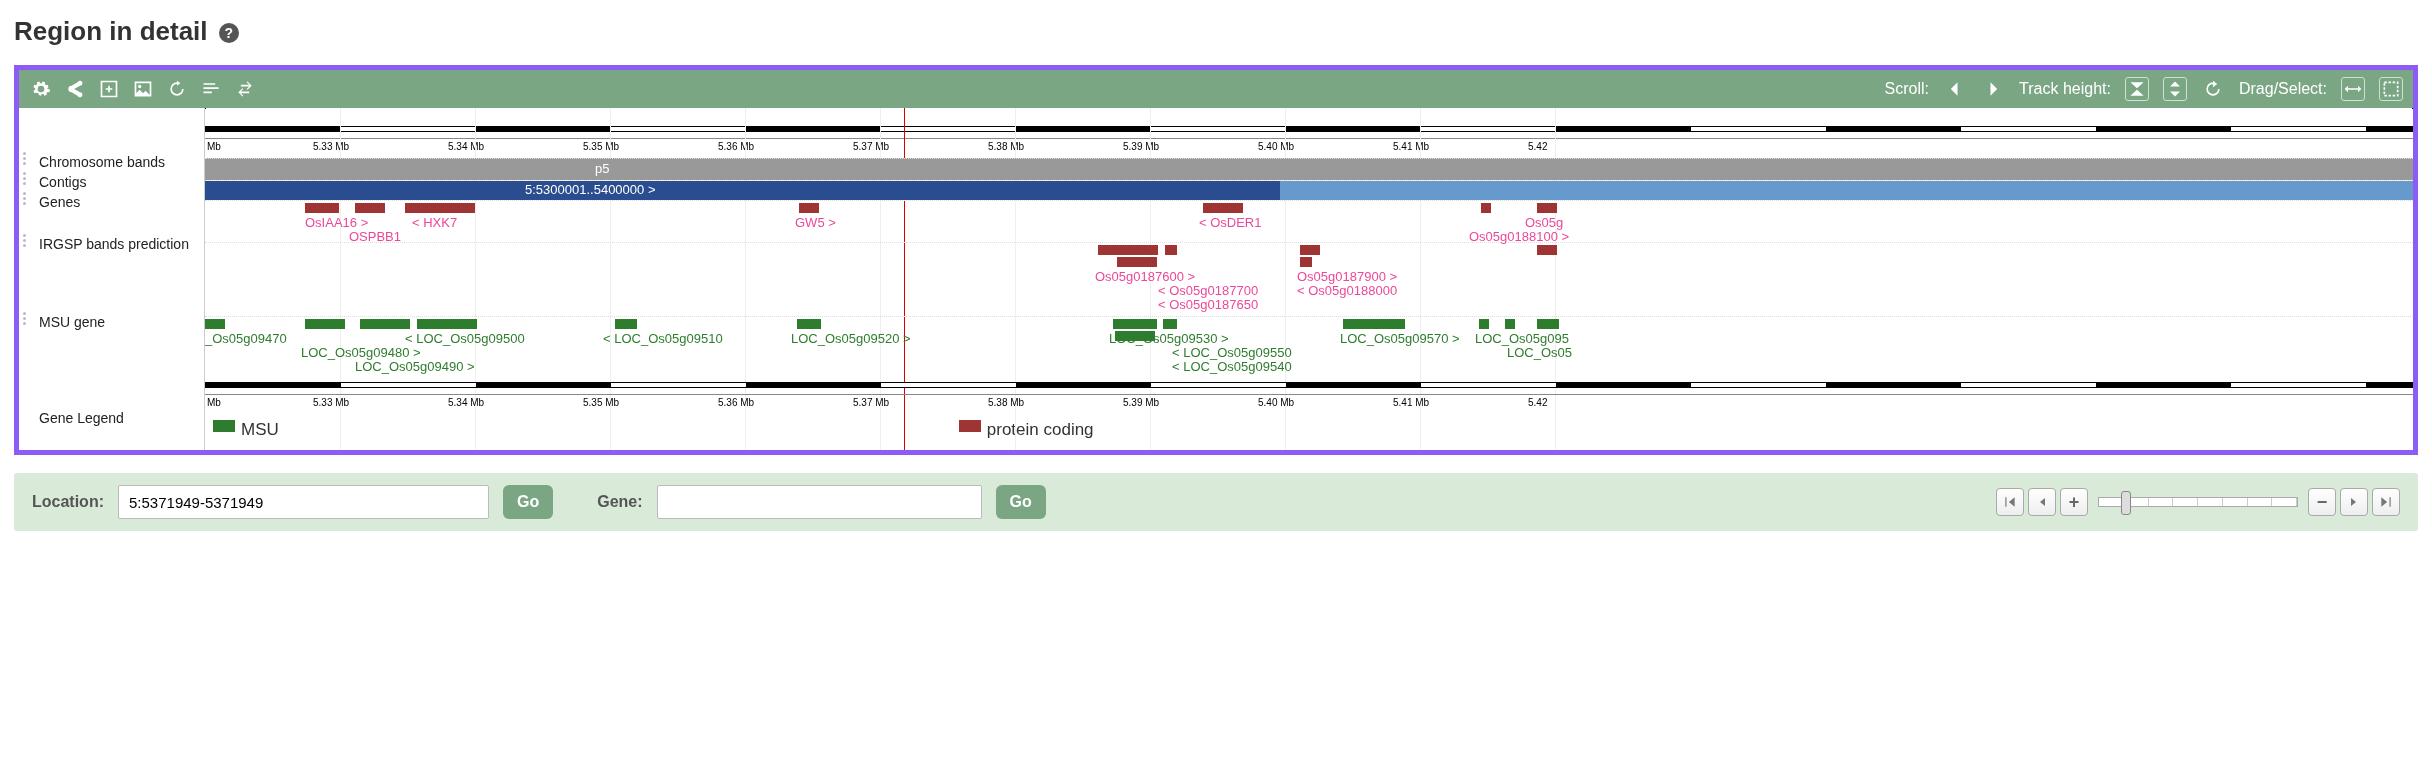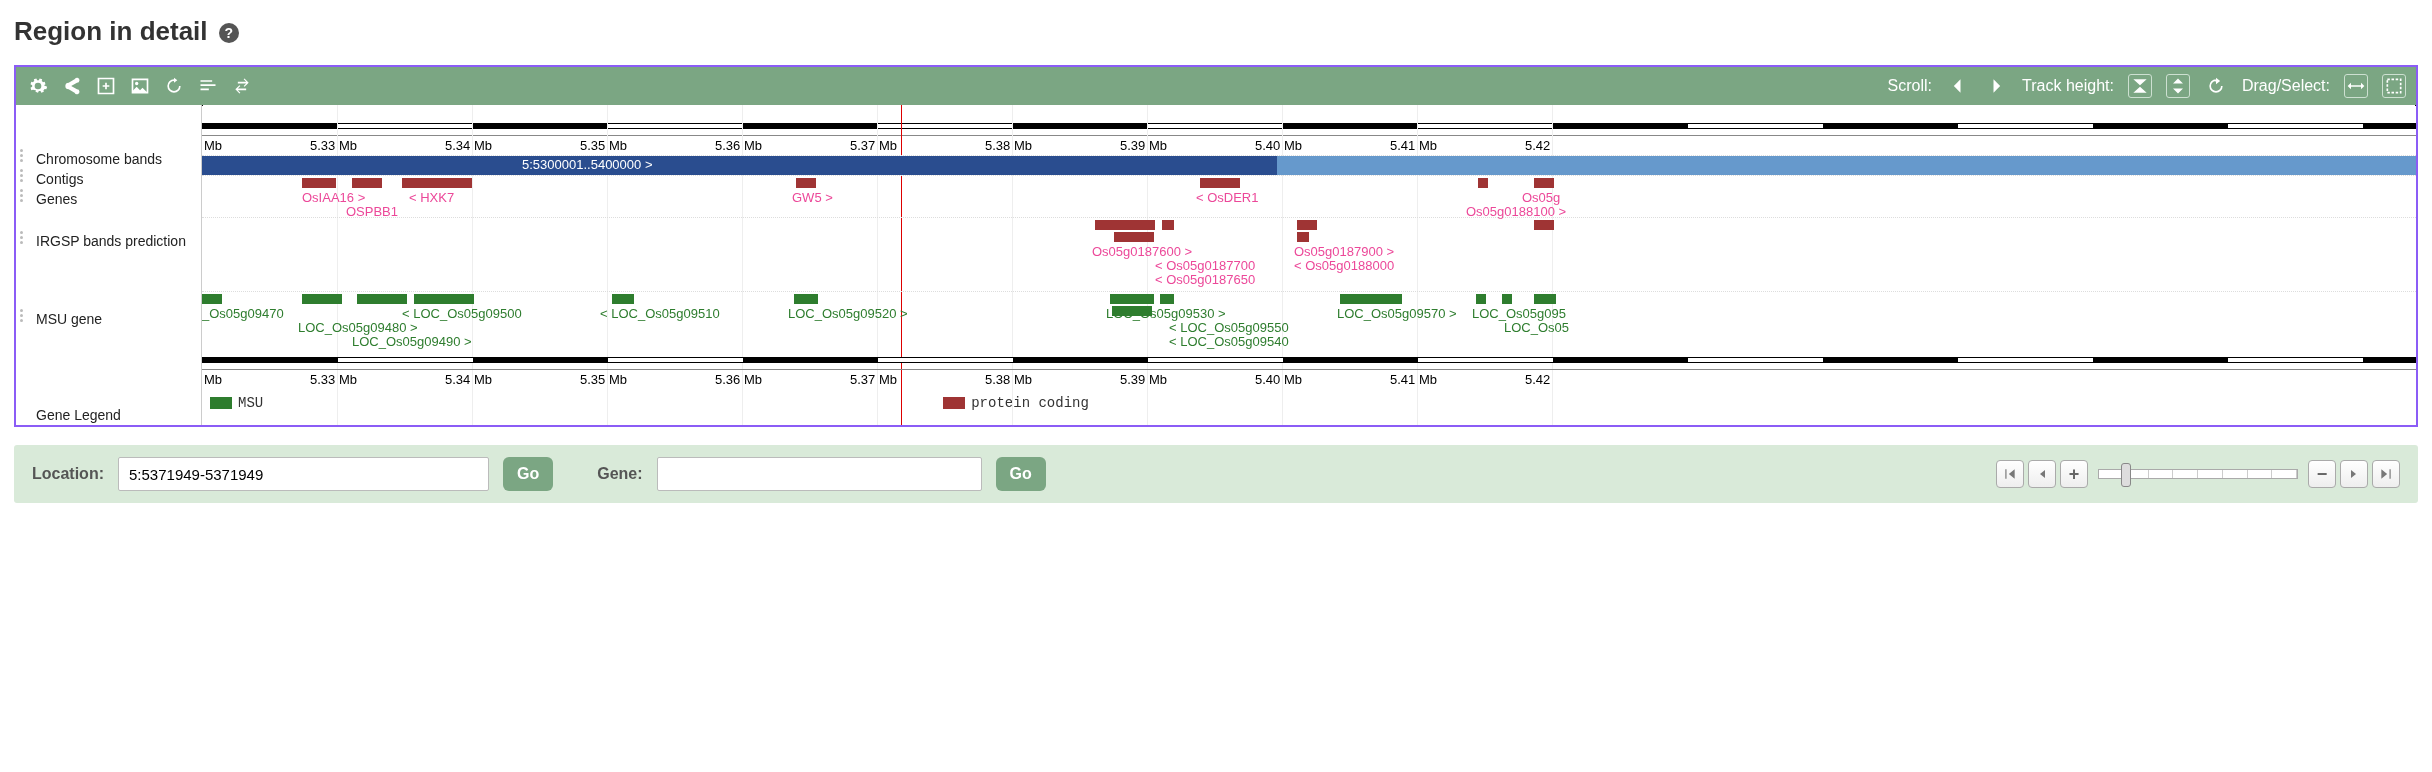--- a/index.html
+++ b/index.html
@@ -1,38 +1,38 @@
 <!DOCTYPE html>
 <html><head>
 <meta charset="utf-8">
 <style>
   * { box-sizing: border-box; margin: 0; padding: 0; }
   body { font-family: Arial, Helvetica, sans-serif; font-size: 13px; color: #333; background: #fff; padding: 8px; width: 2432px; }
   h1 { font-size: 26px; font-weight: bold; color: #333; margin: 8px 0 18px 6px; }
   .help-icon { display: inline-block; width: 20px; height: 20px; border-radius: 50%; background: #555; color: #fff; text-align: center; line-height: 20px; font-size: 14px; font-weight: bold; vertical-align: middle; margin-left: 4px; cursor: pointer; }
-  .panel { border: 2px solid #8b5cf6; margin: 0 6px; }
+  .panel { border: 5px solid #8b5cf6; margin: 0 6px; }
   .toolbar { background: #7ba683; height: 38px; display: flex; align-items: center; padding: 0 10px; color: #fff; gap: 10px; }
   .toolbar-left { display: flex; gap: 10px; align-items: center; }
   .toolbar-right { margin-left: auto; display: flex; gap: 14px; align-items: center; }
   .tbicon { width: 20px; height: 20px; fill: #fff; cursor: pointer; }
   .tbtext { font-size: 16px; }
   .tb-btn { width: 24px; height: 24px; display: flex; align-items: center; justify-content: center; cursor: pointer; }
   .tb-btn.boxed { border: 1px solid #cde0d1; border-radius: 3px; }
   .browser-body { display: flex; }
   .tracklabels { width: 186px; flex: none; border-right: 1px solid #ccc; background: #fff; padding-top: 4px; }
   .tracklabels .lbl { font-size: 14px; color: #222; padding-left: 20px; height: 20px; line-height: 20px; }
   .tracklabels .sp { height: 10px; }
   .trackdots { position: absolute; left: 4px; display: flex; flex-direction: column; gap: 2px; }
   .trackdots span { width: 3px; height: 3px; background: #bbb; border-radius: 50%; }
   .tracklabels .row { position: relative; }
   .plot { flex: 1; position: relative; overflow: hidden; background: #fff; }
   .ruler-top, .ruler-bot { position: relative; height: 12px; }
   .ruler-bar { position: absolute; left: 0; right: 0; top: 0; height: 6px; background: repeating-linear-gradient(90deg,#000 0,#000 135px,#fff 135px,#fff 270px); border: 1px solid #000; }
   .axis { position: relative; height: 20px; border-top: 1px solid #888; }
-  .axis .ticklbl { position: absolute; top: 2px; font-size: 13px; color: #000; }
+  .axis .ticklbl { position: absolute; top: 2px; font-size: 10px; color: #000; }
   .scale-brace { position: absolute; top: -6px; left: 0; right: 0; height: 8px; border-top: 1px solid #000; }
   .scale-brace::before, .scale-brace::after { content:''; position:absolute; top:0; width:1px; height:6px; background:#000; }
   .scale-brace::before { left:0; } .scale-brace::after { right:0; }
   .track { position: relative; border-top: 1px dotted #ddd; }
   .gridlines { position: absolute; inset: 0; pointer-events: none; }
   .gridlines div { position: absolute; top: 0; bottom: 0; border-left: 1px solid #eee; }
   .chromband { height: 22px; background: #999; position: relative; }
   .chromband-lbl { position: absolute; left: 390px; top: 2px; color: #fff; font-size: 13px; }
   .contigbar { height: 20px; position: relative; }
   .contigbar .seg1 { position: absolute; left:0; width: 1075px; top:0; bottom:0; background:#2a4d8f; }
@@ -40,21 +40,21 @@
   .contigbar .clbl { position: absolute; left: 320px; top: 1px; color: #fff; font-size: 13px; text-align: right; }
   .feat { position: absolute; height: 10px; }
   .red { background: #9f3434; }
   .green { background: #2e7d2e; }
   .flbl { position: absolute; font-size: 13px; white-space: nowrap; }
   .flbl.red { background: none; color: #ec4899; }
   .flbl.green { background: none; color: #2e7d2e; }
   .centerline { position: absolute; top: 0; bottom: 0; border-left: 1px solid #d00; left: 699px; }
   .legend { padding: 6px 0 10px 8px; display: flex; gap: 40px; align-items: center; }
   .legend .sw { width: 22px; height: 12px; display: inline-block; margin-right: 6px; }
-  .legend .li { display: flex; align-items: center; font-size: 14px; font-family: Liberation Mono, monospace; }
+  .legend .li { display: flex; font-size: 17px; }
   .bottom-bar { margin: 18px 6px 0 6px; background: #d9ead9; border-radius: 3px; padding: 12px 18px; display: flex; align-items: center; gap: 14px; }
   .bottom-bar label { font-size: 16px; color: #555; font-weight: bold; }
   .bottom-bar input[type=text] { height: 34px; font-size: 15px; padding: 0 10px; border: 1px solid #bbb; border-radius: 2px; }
   .go-btn { background: #7ba683; color: #fff; border: none; height: 34px; padding: 0 14px; border-radius: 6px; font-size: 16px; cursor: pointer; font-weight: bold; }
   .nav-controls { margin-left: auto; display: flex; align-items: center; gap: 4px; }
   .nav-btn { width: 28px; height: 28px; border: 1px solid #aaa; border-radius: 4px; background: linear-gradient(#fff,#eee); display:flex; align-items:center; justify-content:center; cursor:pointer; color:#666; }
   .nav-slider { width: 200px; height: 10px; background: #fff; border: 1px solid #aaa; position: relative; margin: 0 6px; display:flex; }
   .nav-slider .seg { flex:1; border-right:1px solid #ccc; }
   .nav-slider .handle { position:absolute; left: 22px; top:-7px; width:10px; height:24px; background:#ddd; border:1px solid #888; border-radius:3px; }
   svg { display: block; }
@@ -231,20 +231,23 @@
           <div style="left:405px"></div>
           <div style="left:540px"></div>
           <div style="left:675px"></div>
           <div style="left:810px"></div>
           <div style="left:945px"></div>
           <div style="left:1080px"></div>
           <div style="left:1215px"></div>
           <div style="left:1350px"></div>
       </div>
 
+      <div class="track chromband">
+        <span class="chromband-lbl">p5</span>
+      </div>
       <div class="track contigbar">
         <div class="seg1"></div>
           <div class="seg2"></div>
         <span class="clbl">5:5300001..5400000 &gt;</span>
       </div>
 
       <div class="track" style="height:42px">
         <div class="feat red" style="left:100px;top:2px;width:34px"></div>
         <div class="feat red" style="left:150px;top:2px;width:30px"></div>
         <div class="feat red" style="left:200px;top:2px;width:70px"></div>

